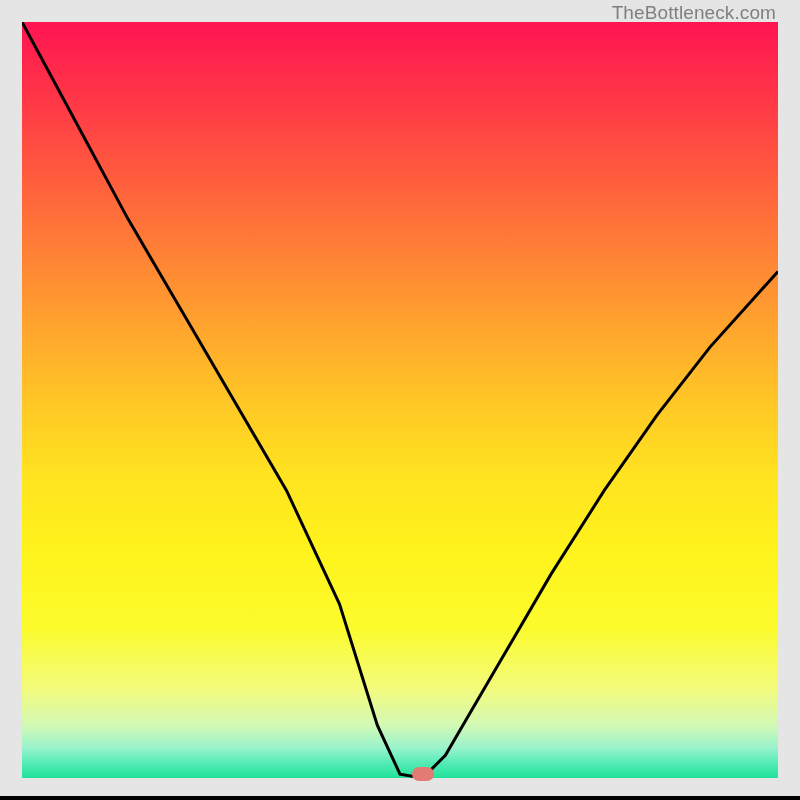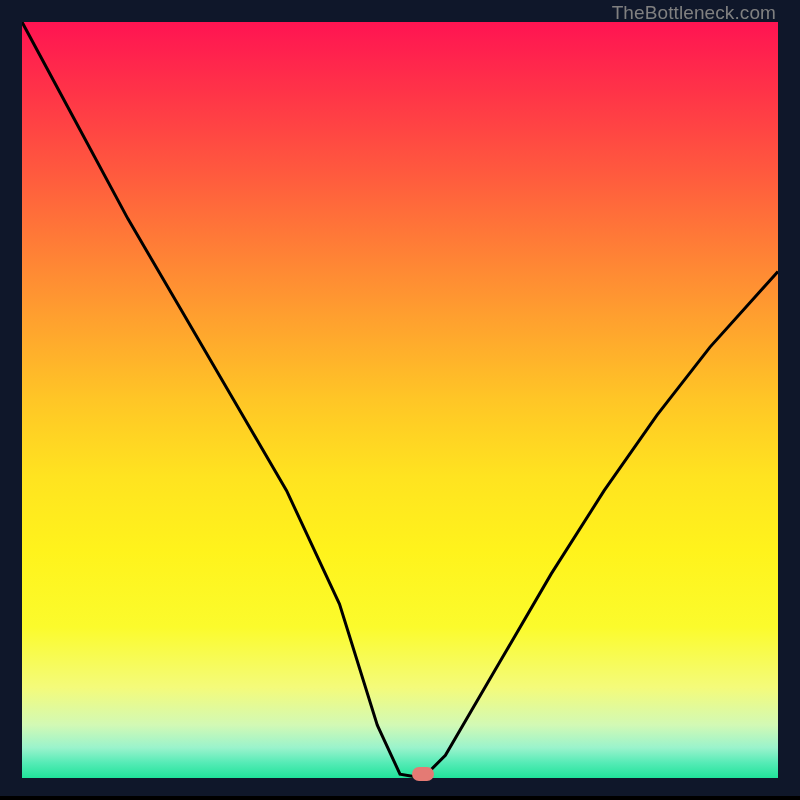--- a/index.html
+++ b/index.html
@@ -8,21 +8,21 @@
     width: 800px;
     height: 800px;
     background: #000000;
     overflow: hidden;
     font-family: Arial, Helvetica, sans-serif;
   }
   .frame {
     position: relative;
     width: 800px;
     height: 796px;
-    background: #0f172a;
+    background: #e5e5e5;
   }
   .plot-area {
     position: absolute;
     left: 22px;
     top: 22px;
     width: 756px;
     height: 756px;
     background: linear-gradient(
       to bottom,
       #ff1452 0%,

